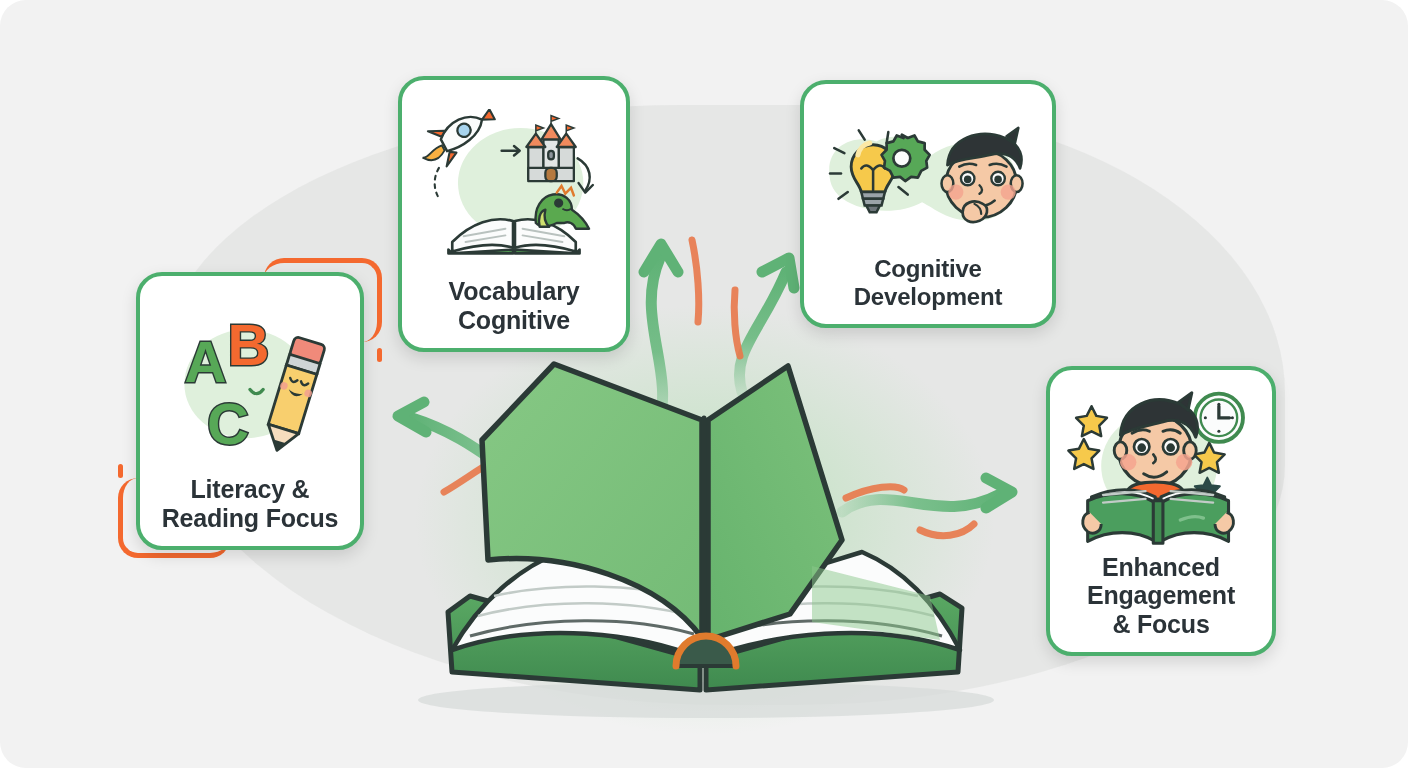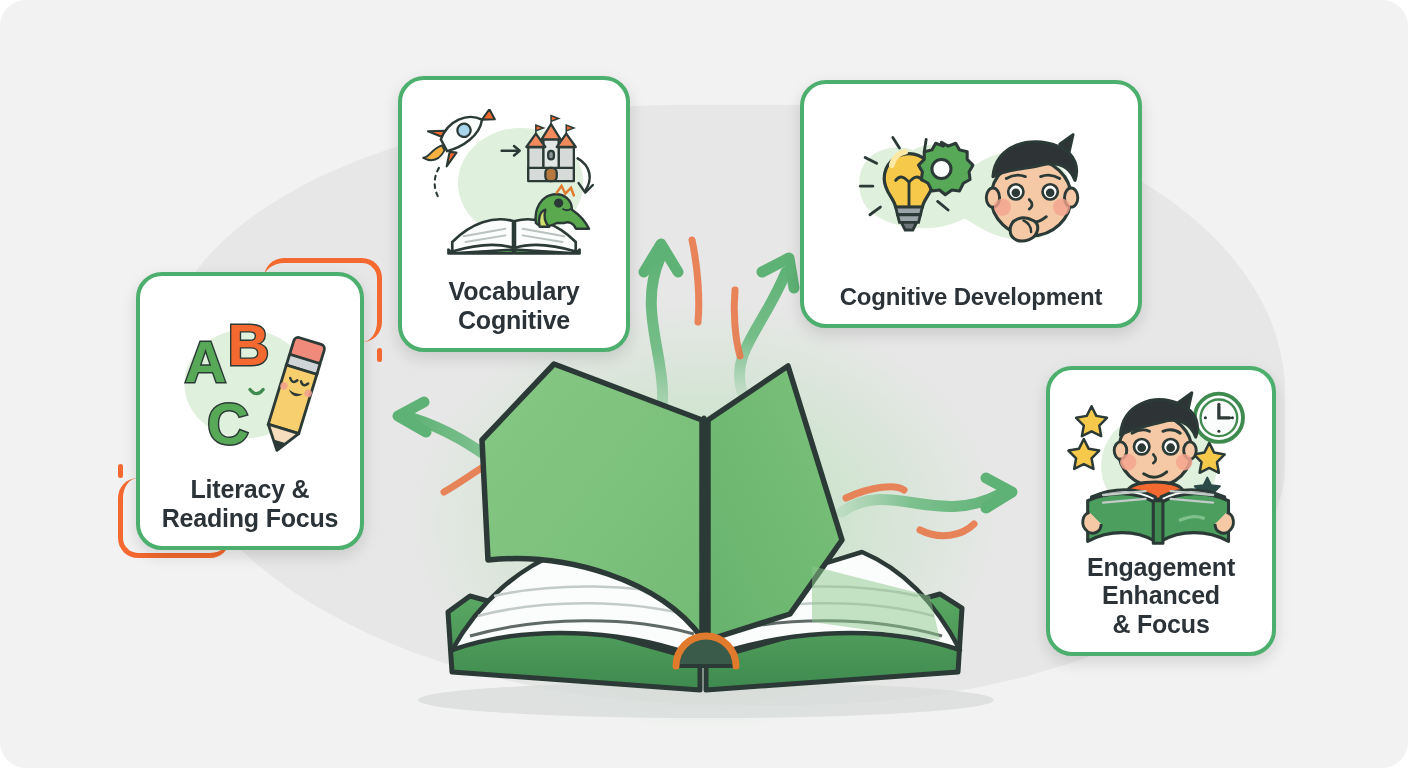--- a/index.html
+++ b/index.html
@@ -55,21 +55,21 @@
     color:#2b3338;
     font-weight:700;
     line-height:1.14;
     letter-spacing:-.2px;
     padding-bottom:4px;
   }
   #card-literacy  { left:136px; top:272px;  width:228px; height:278px; }
   #card-literacy .label  { font-size:25px;text-align:center; }
   #card-vocabulary{ left:398px; top:76px;   width:232px; height:276px; }
   #card-vocabulary .label{ font-size:25px; }
-  #card-cognitive { left:800px; top:80px;   width:342px; height:248px; }
+  #card-cognitive { left:800px; top:80px;   width:256px; height:248px; }
   #card-cognitive .label { font-size:24px; }
   #card-engagement{ left:1046px;top:366px;  width:230px; height:290px; }
   #card-engagement .label{ font-size:25px; }
 
   
   .ob { position:absolute; border:5px solid #f4692f; border-radius:20px; }
   #ob-tr {
     left:264px; top:258px; width:118px; height:84px;
     border-left:none; border-bottom:none;
   }
@@ -388,19 +388,19 @@
         </g>
         <path d="M40,114 L84,110 M40,122 L84,118" stroke="#c2cbc7" stroke-width="2.4" stroke-linecap="round"></path>
         <path d="M154,114 L110,110 M154,122 L110,118" stroke="#c2cbc7" stroke-width="2.4" stroke-linecap="round"></path>
         <path d="M120,140 q14,-6 24,-2" fill="none" stroke="#7fc08c" stroke-width="3.4" stroke-linecap="round"></path>
 
         <path d="M26,132 C18,134 16,146 24,152 C30,156 38,152 38,144" fill="#f5c9a6" stroke="#2b3a36" stroke-width="3"></path>
         <path d="M168,132 C176,134 178,146 170,152 C164,156 156,152 156,144" fill="#f5c9a6" stroke="#2b3a36" stroke-width="3"></path>
       </svg>
     </div>
     <div class="label">
+      <div>Enhanced</div>
       <div>Engagement</div>
-      <div>Enhanced</div>
       <div>&amp; Focus</div>
     </div>
   </div>
 
 </div>
 
 </body></html>

